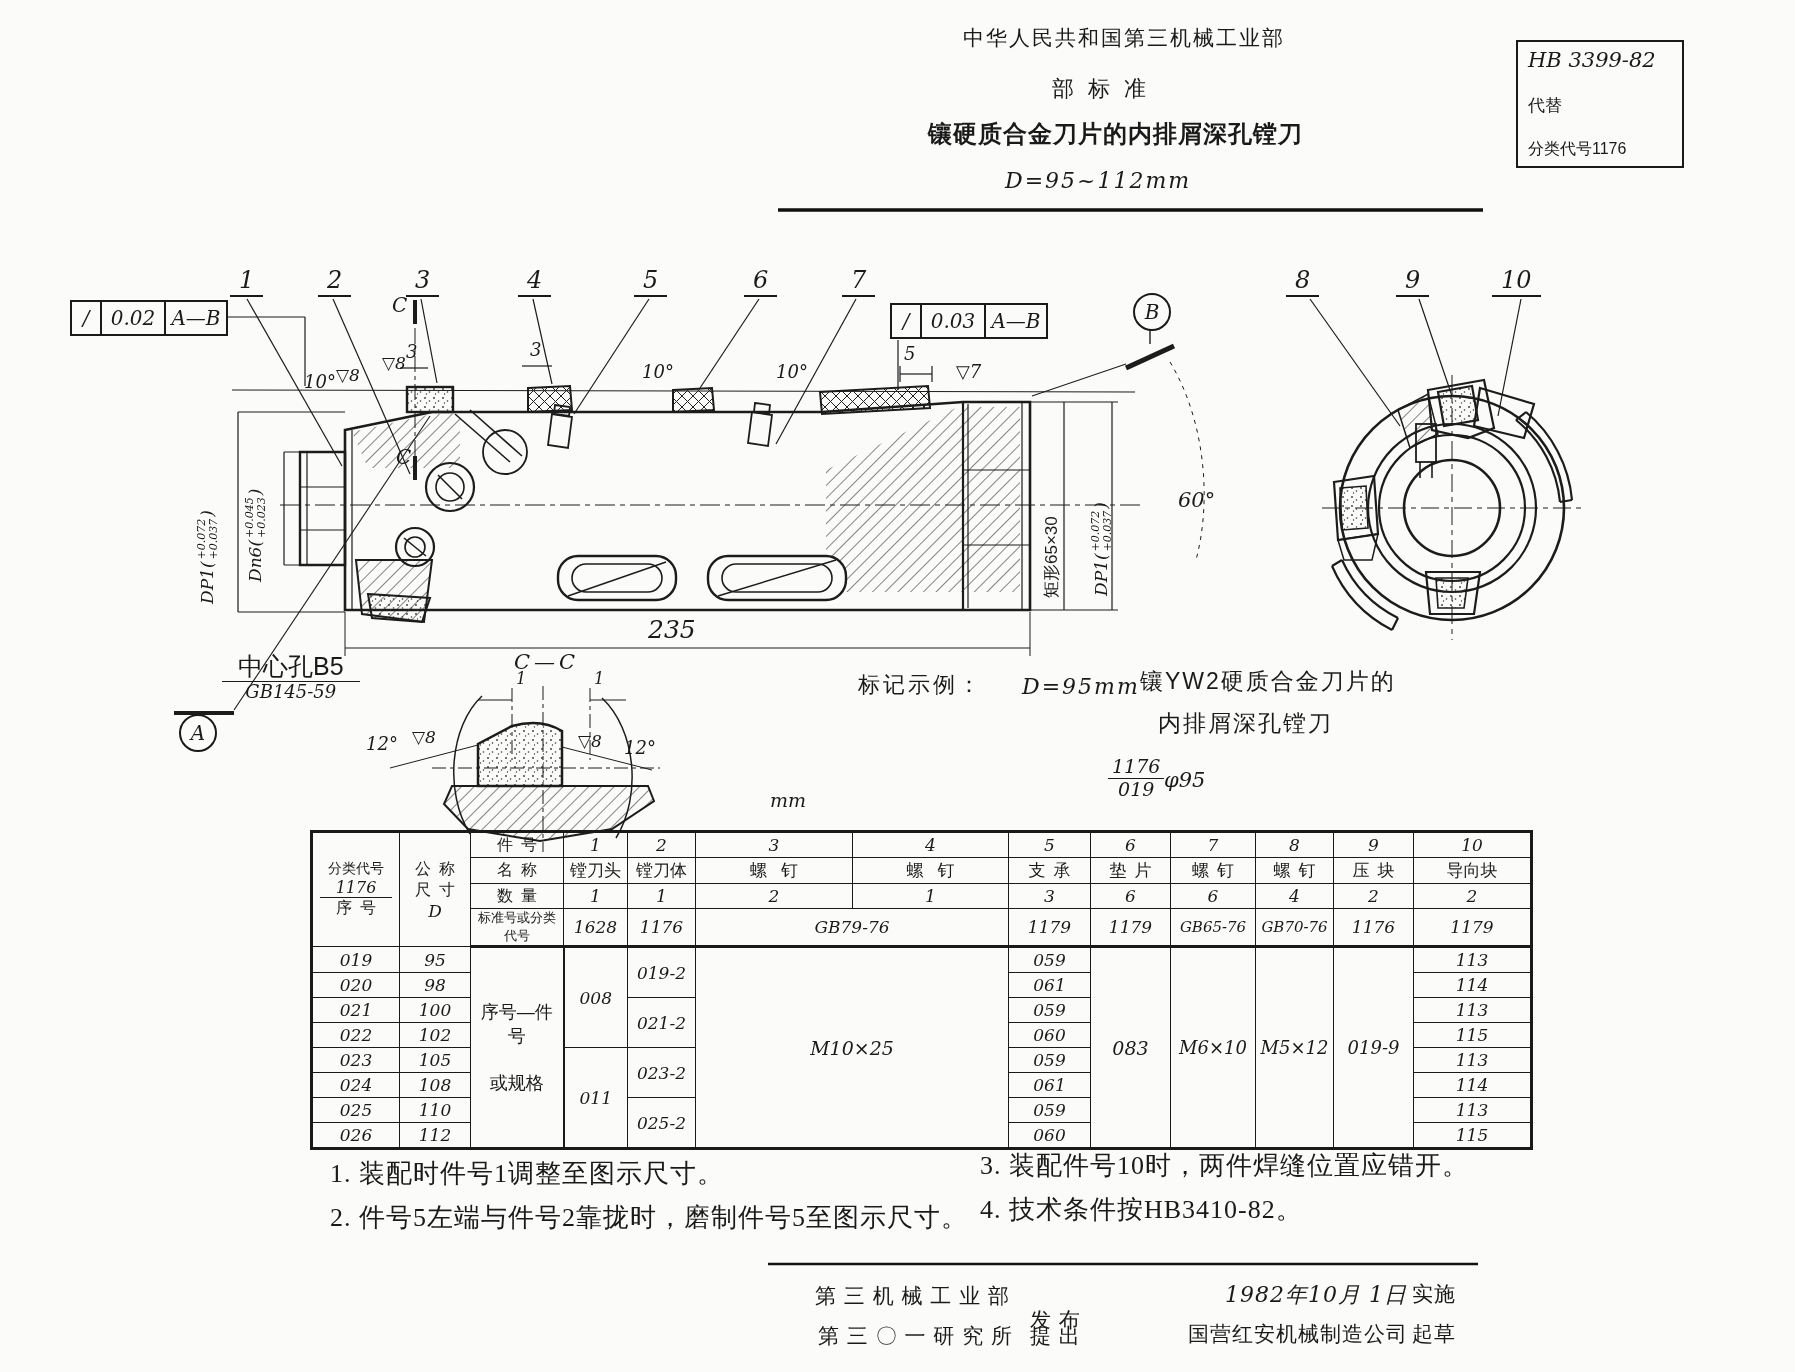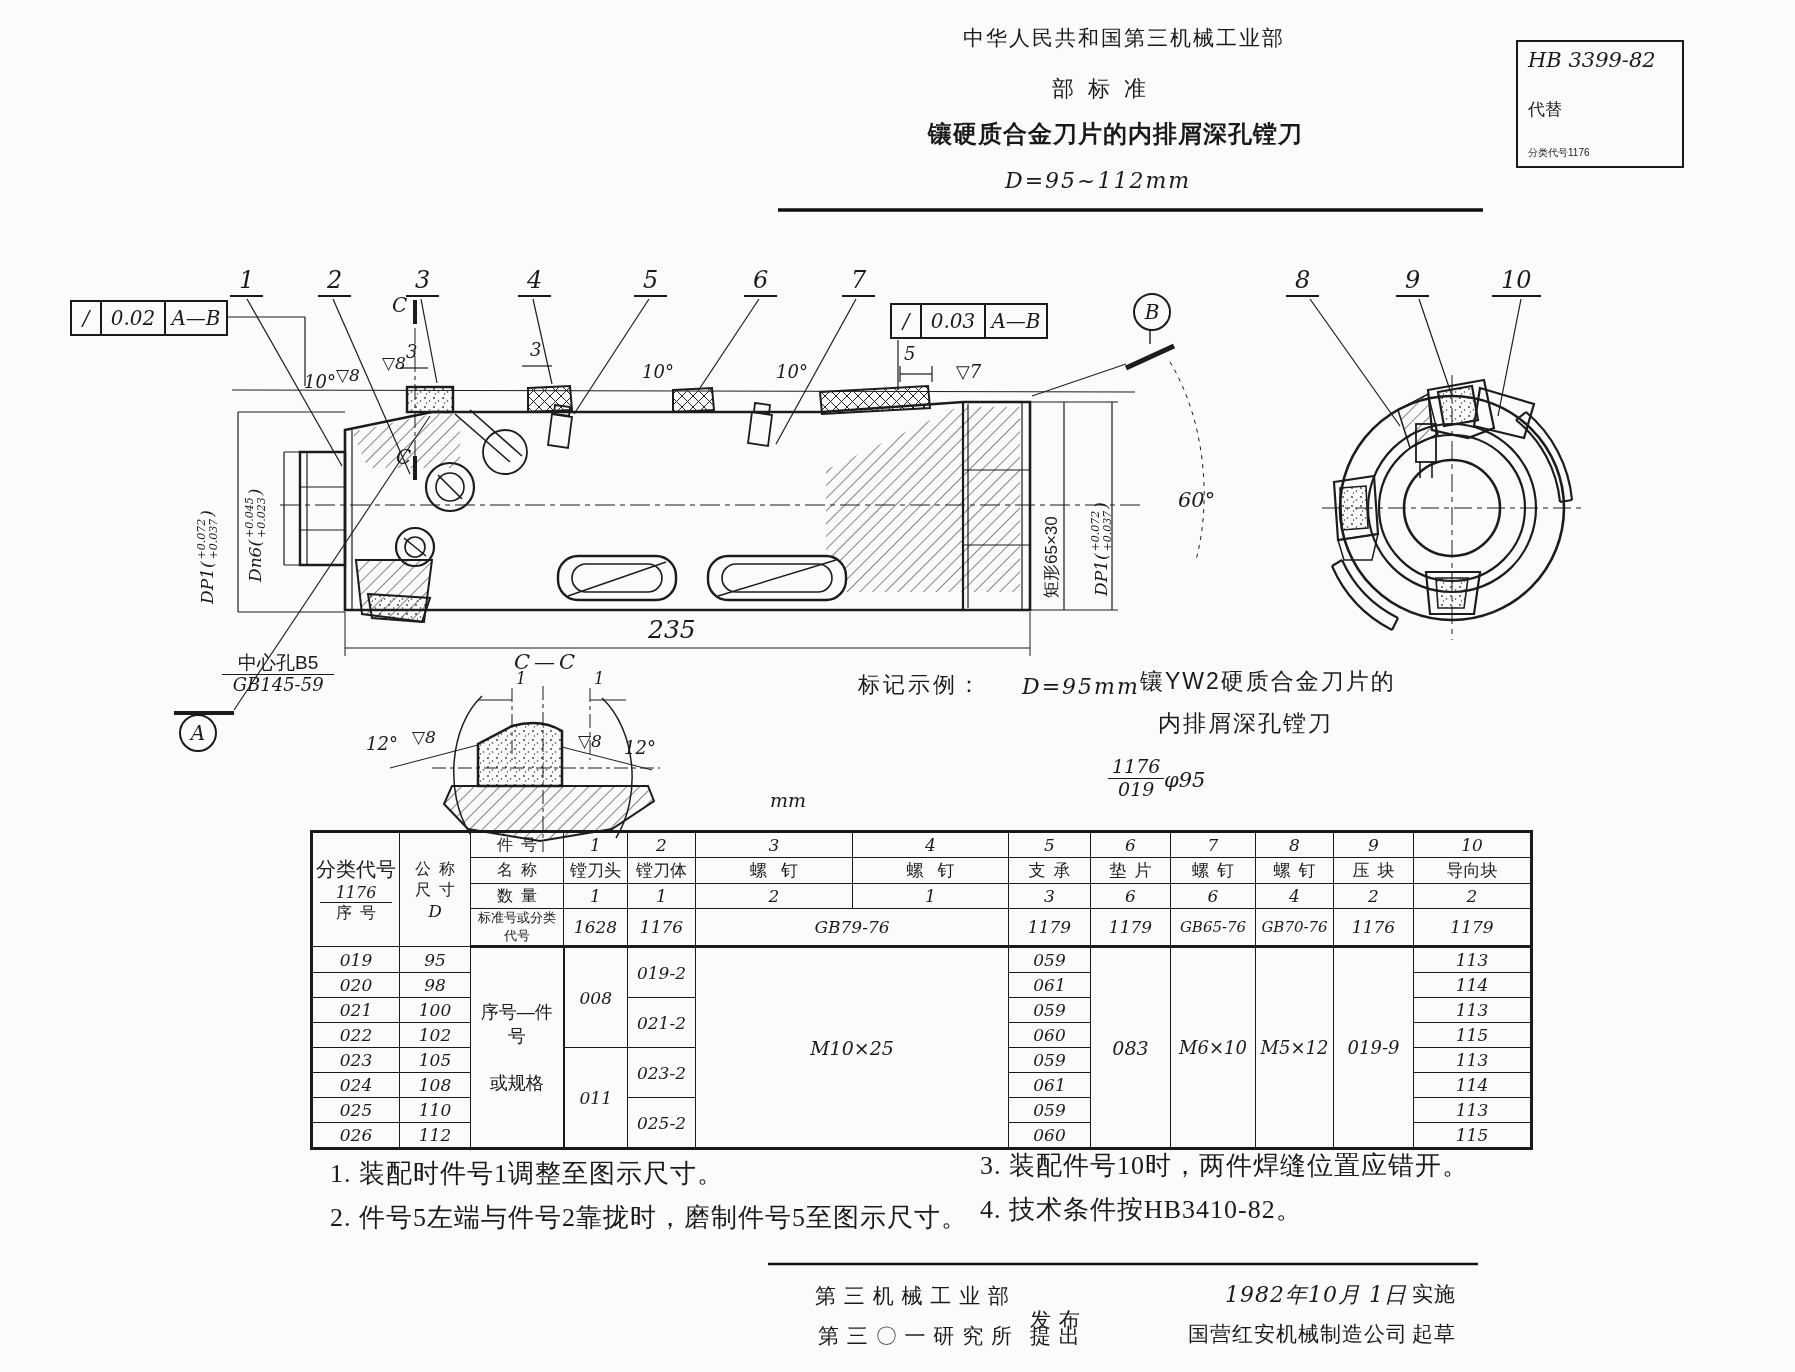--- a/index.html
+++ b/index.html
@@ -218,21 +218,21 @@
 </svg>
 
 <div class="lbl cjk" style="left:963px;top:26px;font-size:21px;letter-spacing:2px;">中华人民共和国第三机械工业部</div>
 <div class="lbl cjk sp1" style="left:1038px;top:76px;font-size:22px;">部标准</div>
 <div class="lbl cjk" style="left:928px;top:120px;font-size:24px;font-weight:bold;letter-spacing:1px;">镶硬质合金刀片的内排屑深孔镗刀</div>
 <div class="lbl num" style="left:1005px;top:168px;font-size:22px;letter-spacing:2px;">D=95~112mm</div>
 
 <div class="codebox">
   <div class="num" style="font-size:21px;">HB 3399-82</div>
   <div class="cjk" style="font-size:17px;">代替</div>
-  <div class="cjk" style="font-size:10px;">分类代号1176</div>
+  <div class="cjk" style="font-size:16px;">分类代号1176</div>
 </div>
 
 <div class="callout" style="left:230px;top:266px;">1</div>
 <div class="callout" style="left:318px;top:266px;">2</div>
 <div class="callout" style="left:406px;top:266px;">3</div>
 <div class="callout" style="left:518px;top:266px;">4</div>
 <div class="callout" style="left:634px;top:266px;">5</div>
 <div class="callout" style="left:744px;top:266px;">6</div>
 <div class="callout" style="left:842px;top:266px;">7</div>
 <div class="callout" style="left:1286px;top:266px;">8</div>
@@ -258,21 +258,21 @@
 <div class="lbl num" style="left:336px;top:366px;font-size:17px;">▽8</div>
 <div class="lbl num" style="left:382px;top:354px;font-size:17px;">▽8</div>
 <div class="lbl num" style="left:642px;top:362px;font-size:18px;">10°</div>
 <div class="lbl num" style="left:776px;top:362px;font-size:18px;">10°</div>
 <div class="lbl num" style="left:956px;top:362px;font-size:18px;">▽7</div>
 <div class="lbl num" style="left:904px;top:344px;font-size:18px;">5</div>
 <div class="lbl num" style="left:648px;top:616px;font-size:25px;">235</div>
 <div class="lbl num" style="left:1178px;top:488px;font-size:21px;">60°</div>
 
 <div class="lbl cjk" style="left:222px;top:652px;text-align:center;">
-  <span class="underl" style="display:inline-block;font-size:19px;">中心孔B5</span><br>
+  <span class="underl" style="display:inline-block;font-size:25px;">中心孔B5</span><br>
   <span class="num" style="font-size:18px;">GB145-59</span>
 </div>
 
 <div class="datum" style="left:179px;top:714px;">
   <span>A</span>
 </div>
 <div class="datum" style="left:1133px;top:293px;">
   <span>B</span>
 </div>
 
@@ -336,21 +336,21 @@
     <col style="width:82px">
       <col style="width:80px">
       <col style="width:85px">
       <col style="width:78px">
     <col style="width:80px">
       <col style="width:118px">
   </colgroup>
   <tbody>
       <tr style="height:26px;">
     <td rowspan="4">
-      <div class="cjk" style="font-size:20px;">分类代号</div>
+      <div class="cjk" style="font-size:14px;">分类代号</div>
       <div><span class="underl num" style="display:inline-block;font-size:16px;">1176</span></div>
       <div class="cjk sp2" style="font-size:16px;">序号</div>
     </td>
     <td rowspan="4">
       <div class="cjk sp2" style="font-size:16px;">公称</div>
       <div class="cjk sp2" style="font-size:16px;">尺寸</div>
       <div class="num" style="font-size:17px;">D</div>
     </td>
     <td class="lab cjk sp2">件号</td>
     <td class="num">1</td>

